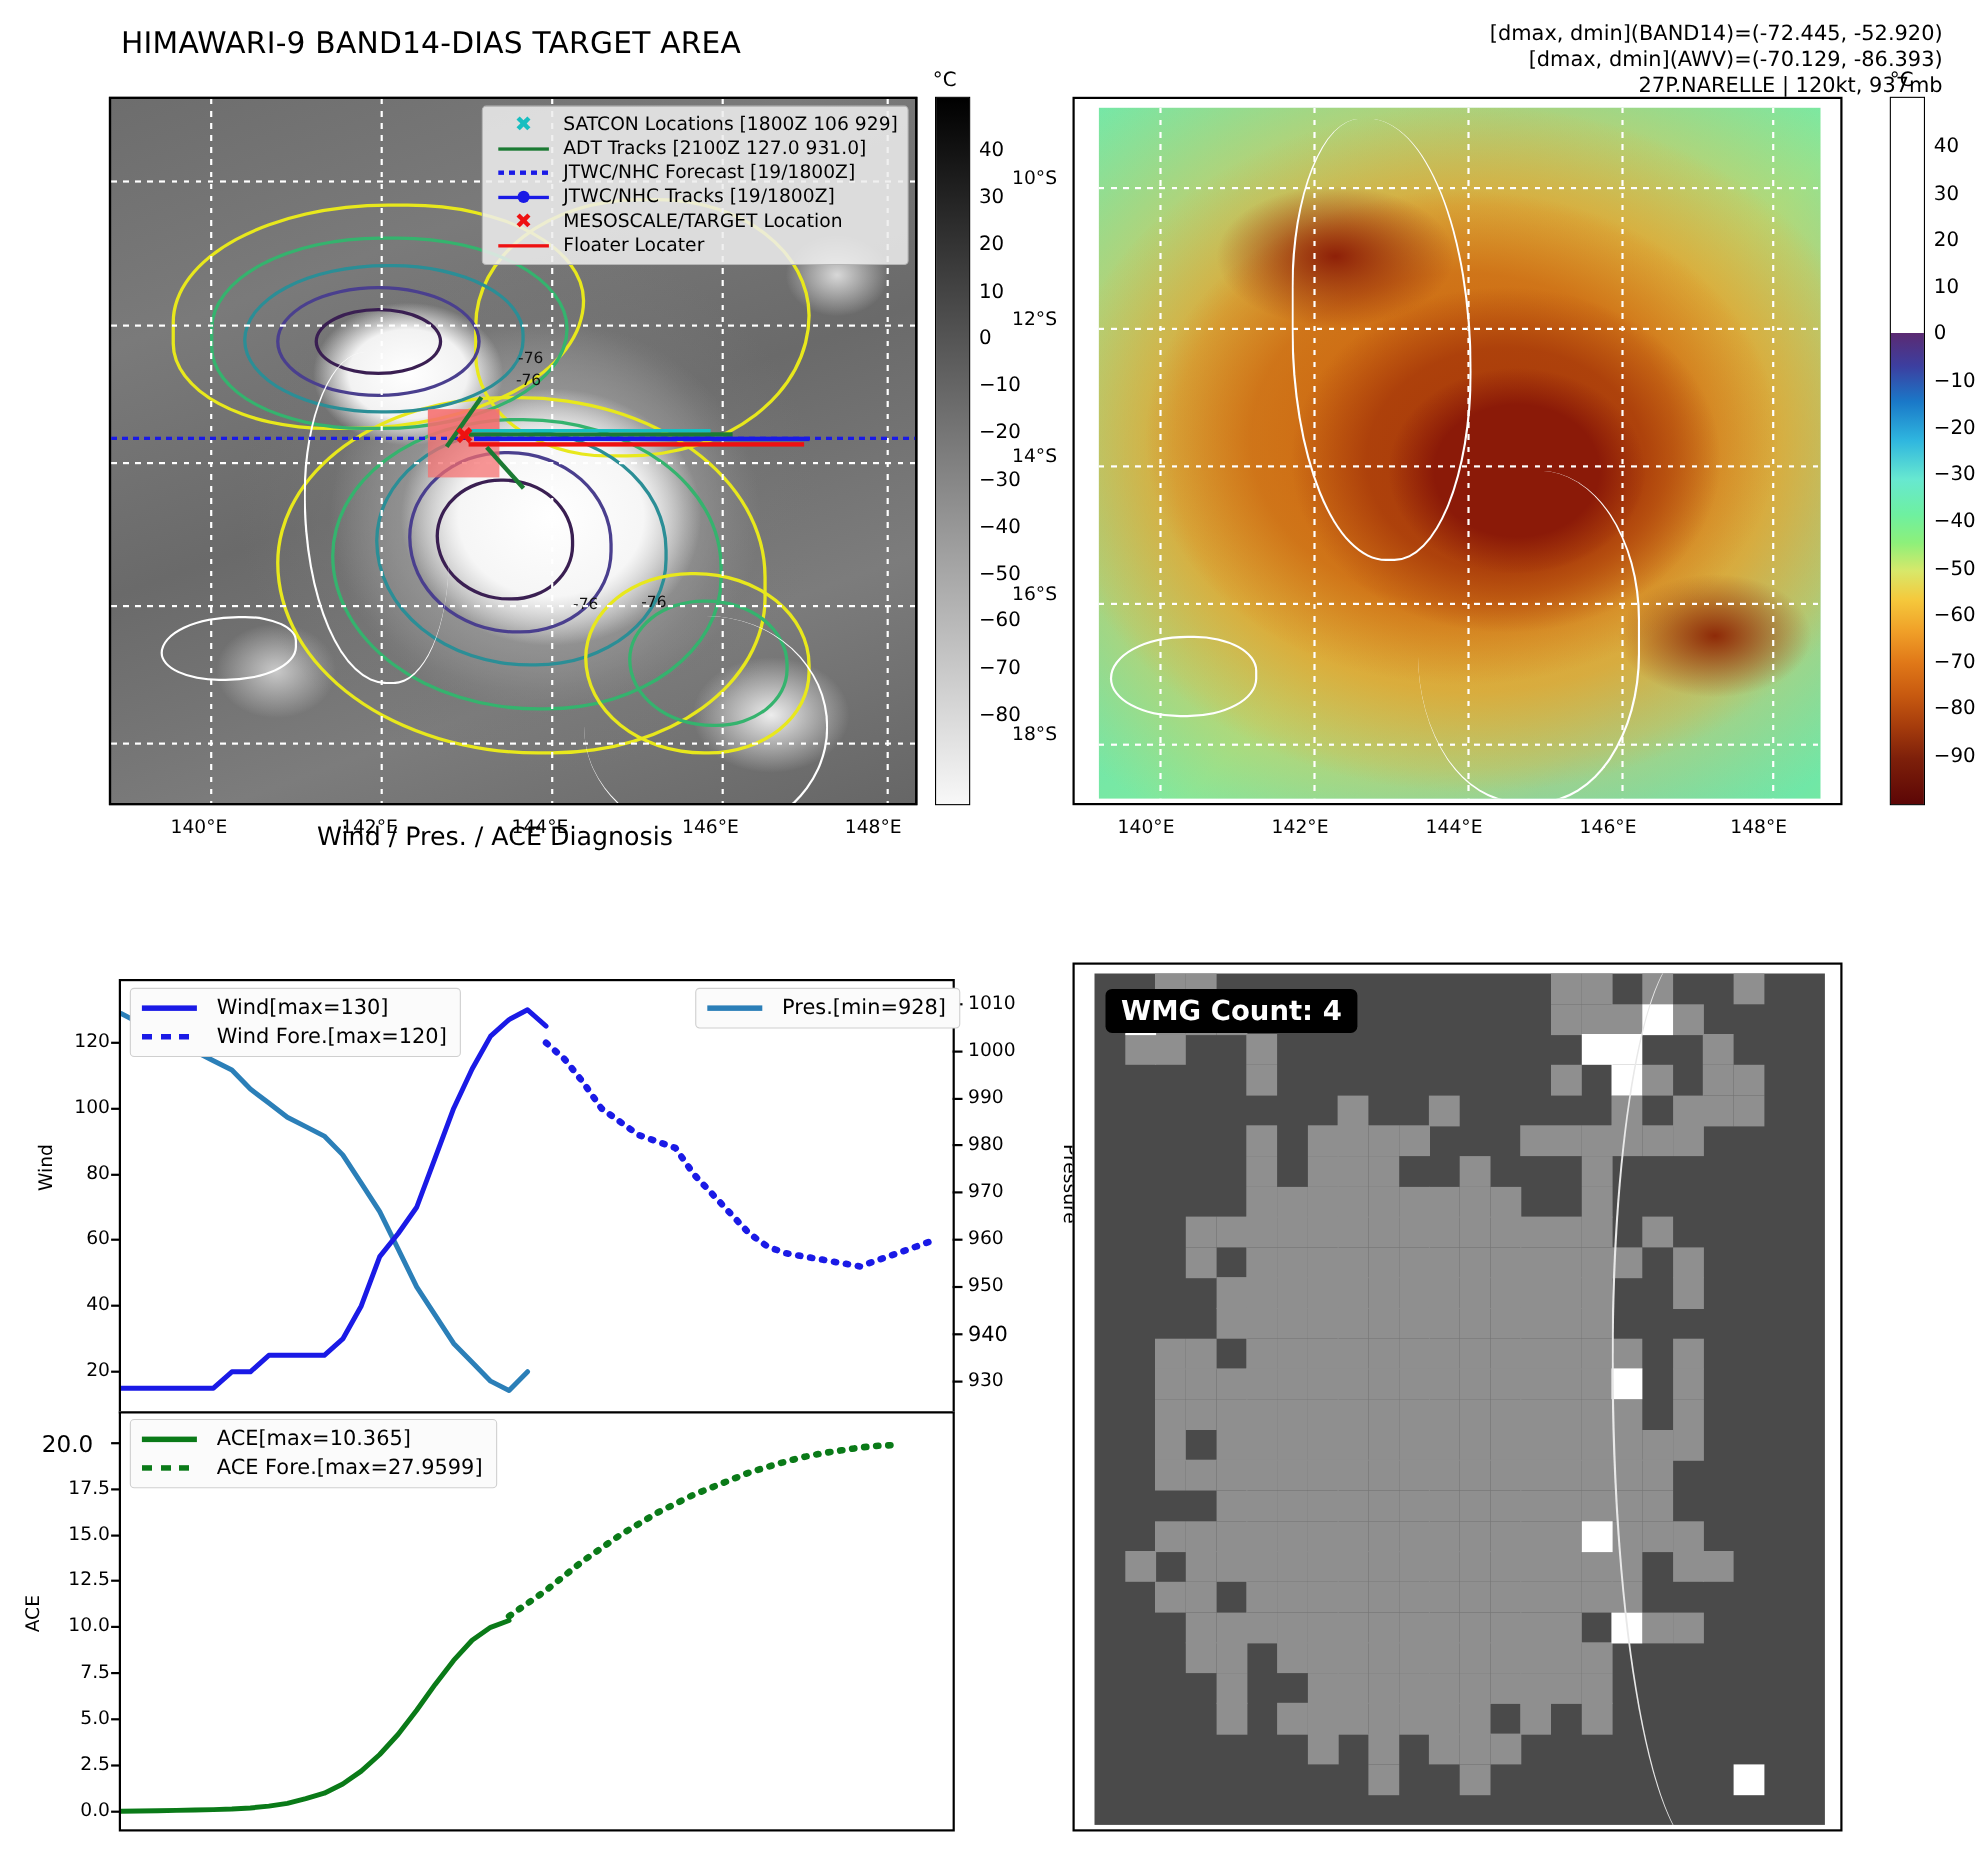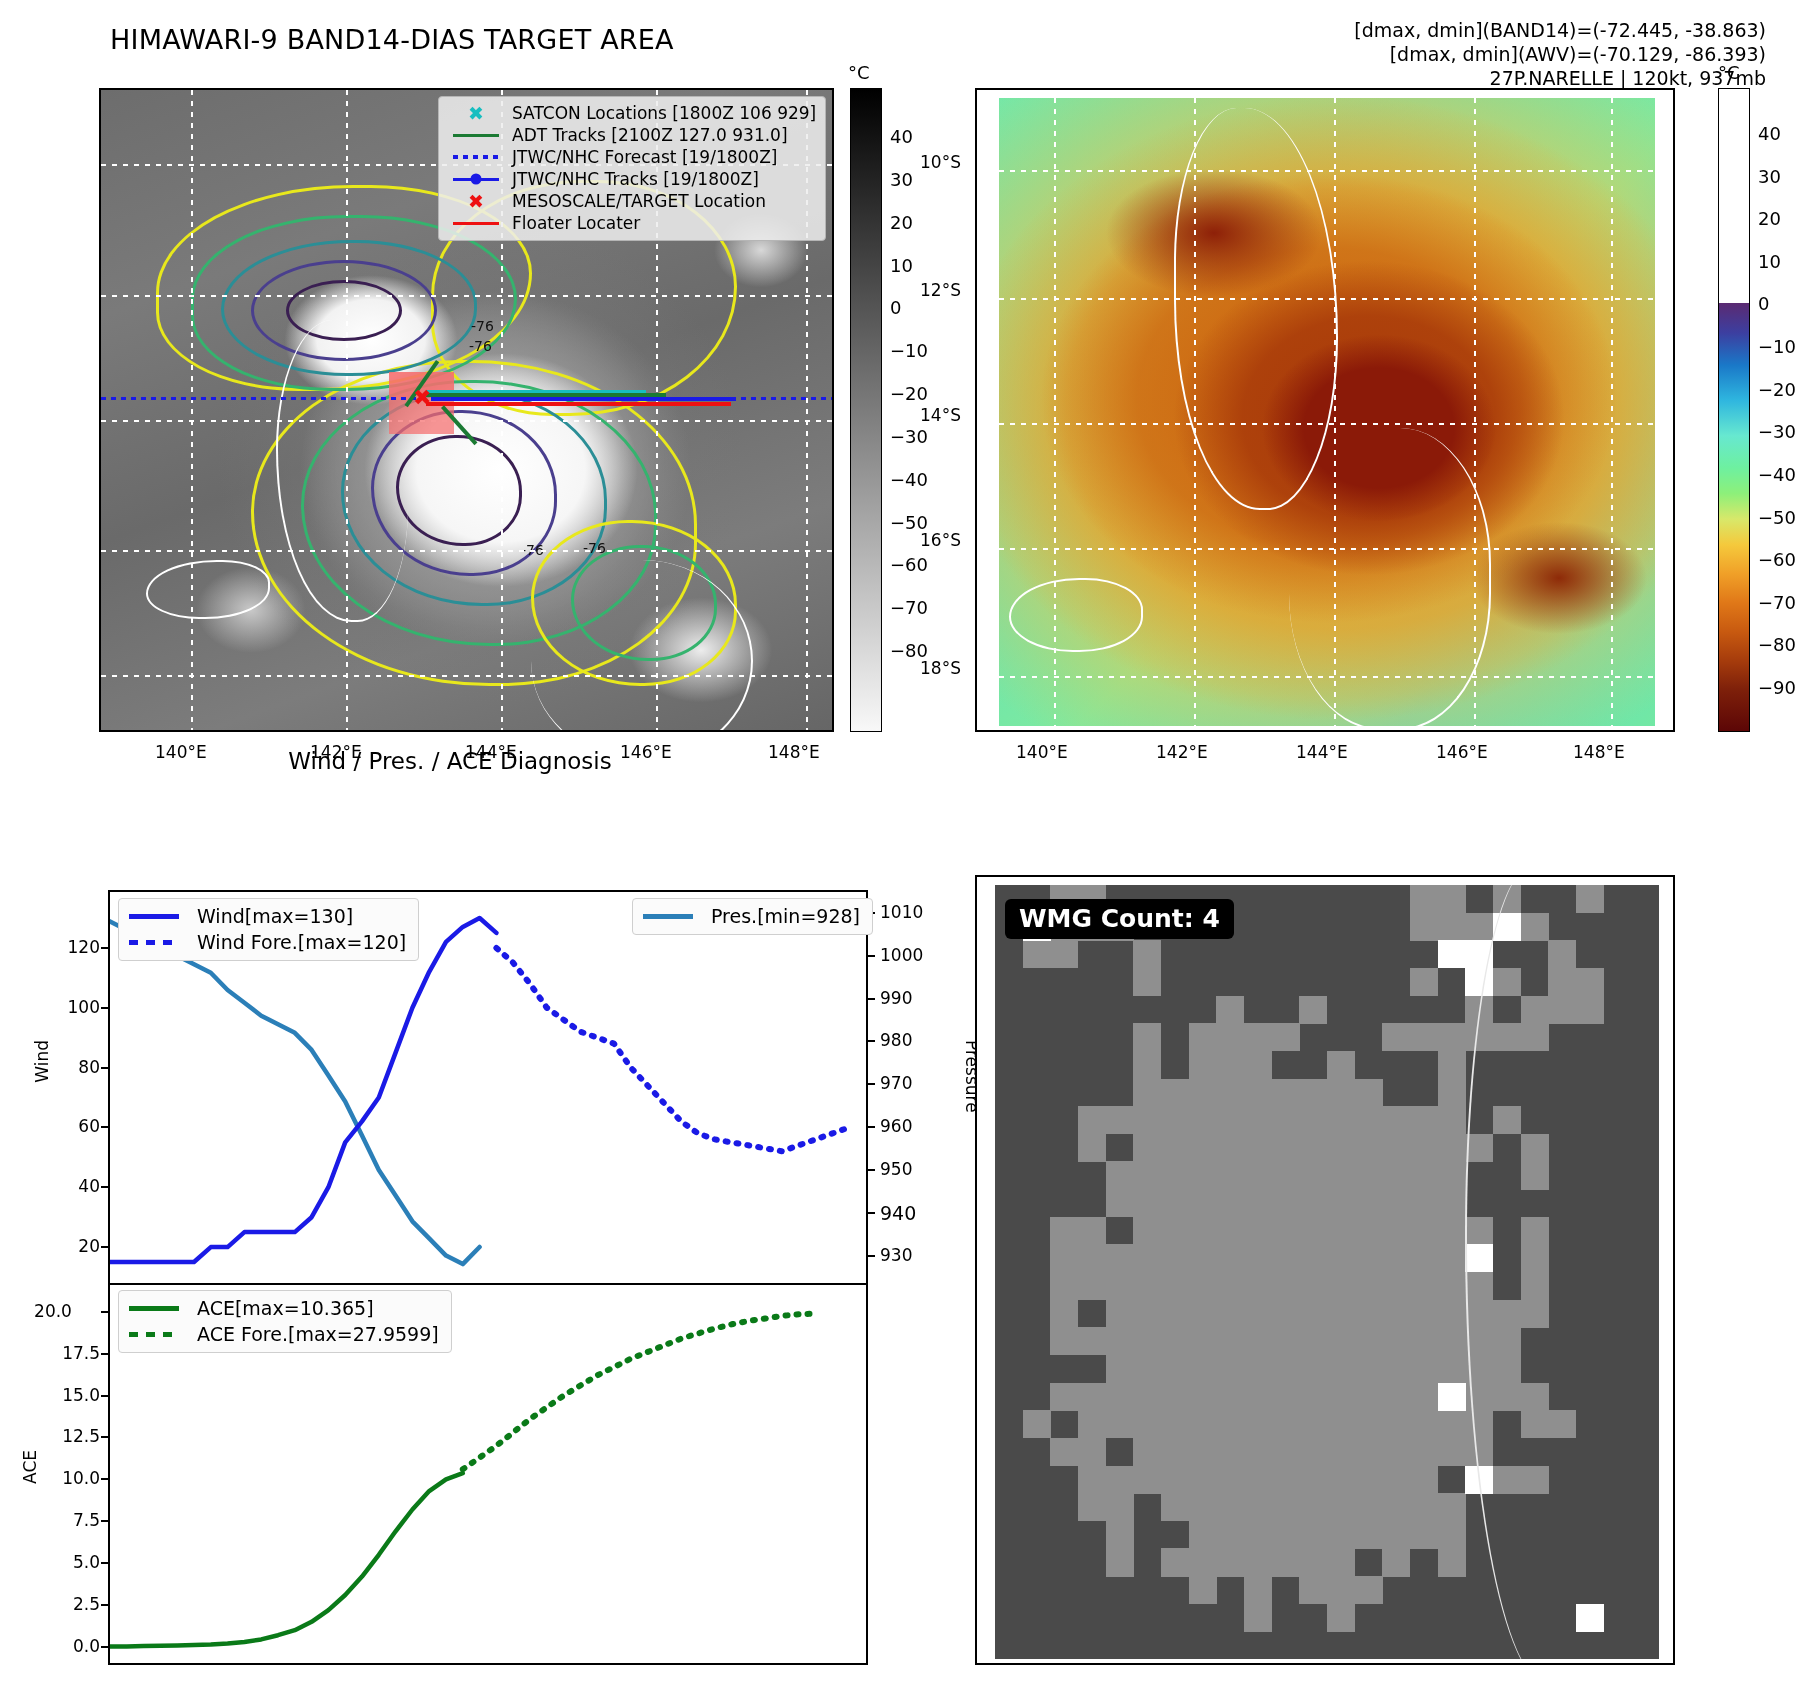--- a/index.html
+++ b/index.html
@@ -90,21 +90,21 @@
     font-size:25px;padding:5px 14px 6px 14px;border-radius:6px;z-index:4;}
 </style>
 </head>
 <body>
 
 <div class="abs" id="title-block">
   <div>HIMAWARI-9 BAND14-DIAS TARGET AREA</div>
 </div>
 
 <div class="abs" id="header-right">
-  <div>[dmax, dmin](BAND14)=(-72.445, -38.863)</div>
+  <div>[dmax, dmin](BAND14)=(-72.445, -52.920)</div>
   <div>[dmax, dmin](AWV)=(-70.129, -86.393)</div>
   <div>27P.NARELLE | 120kt, 937mb</div>
 </div>
 
 <div class="abs panel-border" id="map-left">
   <div id="map-left-img"></div>
 
   <div class="cnt" style="left:55px;top:95px;width:370px;height:200px;border-width:3px;border-color:#e8e81c;border-radius:55% 45% 60% 40%;"></div>
   <div class="cnt" style="left:150px;top:270px;width:440px;height:320px;border-width:3px;border-color:#e8e81c;border-radius:48% 52% 45% 55%;"></div>
   <div class="cnt" style="left:330px;top:90px;width:300px;height:230px;border-width:3px;border-color:#e8e81c;border-radius:52% 48% 58% 42%;"></div>
@@ -352,21 +352,21 @@
     <div class="abs" style="left: 38px; top: 1510.25px; font-size: 17px; width: 62px; text-align: right;">7.5</div>
     <div class="abs" style="left: 101px; top: 1520.25px; width: 9px; height: 2px; background: rgb(0, 0, 0);"></div>
     <div class="abs" style="left: 38px; top: 1468.35px; font-size: 17px; width: 62px; text-align: right;">10.0</div>
     <div class="abs" style="left: 101px; top: 1478.35px; width: 9px; height: 2px; background: rgb(0, 0, 0);"></div>
     <div class="abs" style="left: 38px; top: 1426.45px; font-size: 17px; width: 62px; text-align: right;">12.5</div>
     <div class="abs" style="left: 101px; top: 1436.45px; width: 9px; height: 2px; background: rgb(0, 0, 0);"></div>
     <div class="abs" style="left: 38px; top: 1384.56px; font-size: 17px; width: 62px; text-align: right;">15.0</div>
     <div class="abs" style="left: 101px; top: 1394.56px; width: 9px; height: 2px; background: rgb(0, 0, 0);"></div>
     <div class="abs" style="left: 38px; top: 1342.66px; font-size: 17px; width: 62px; text-align: right;">17.5</div>
     <div class="abs" style="left: 101px; top: 1352.66px; width: 9px; height: 2px; background: rgb(0, 0, 0);"></div>
-    <div class="abs" style="left: 22px; top: 1300.76px; font-size: 17px; width: 62px; text-align: center;">20.0</div>
+    <div class="abs" style="left: 38px; top: 1300.76px; font-size: 21px; width: 62px; text-align: left;">20.0</div>
     <div class="abs" style="left: 101px; top: 1310.76px; width: 9px; height: 2px; background: rgb(0, 0, 0);"></div>
   </div>
 
 <div class="abs chart-legend" style="left:118px;top:1290px;">
   <div class="row">
     <span class="key">
         <span style="width:50px;height:5px;background:#0a7a18;display:block;"></span>
       </span>
     <span>ACE[max=10.365]</span>
   </div>

